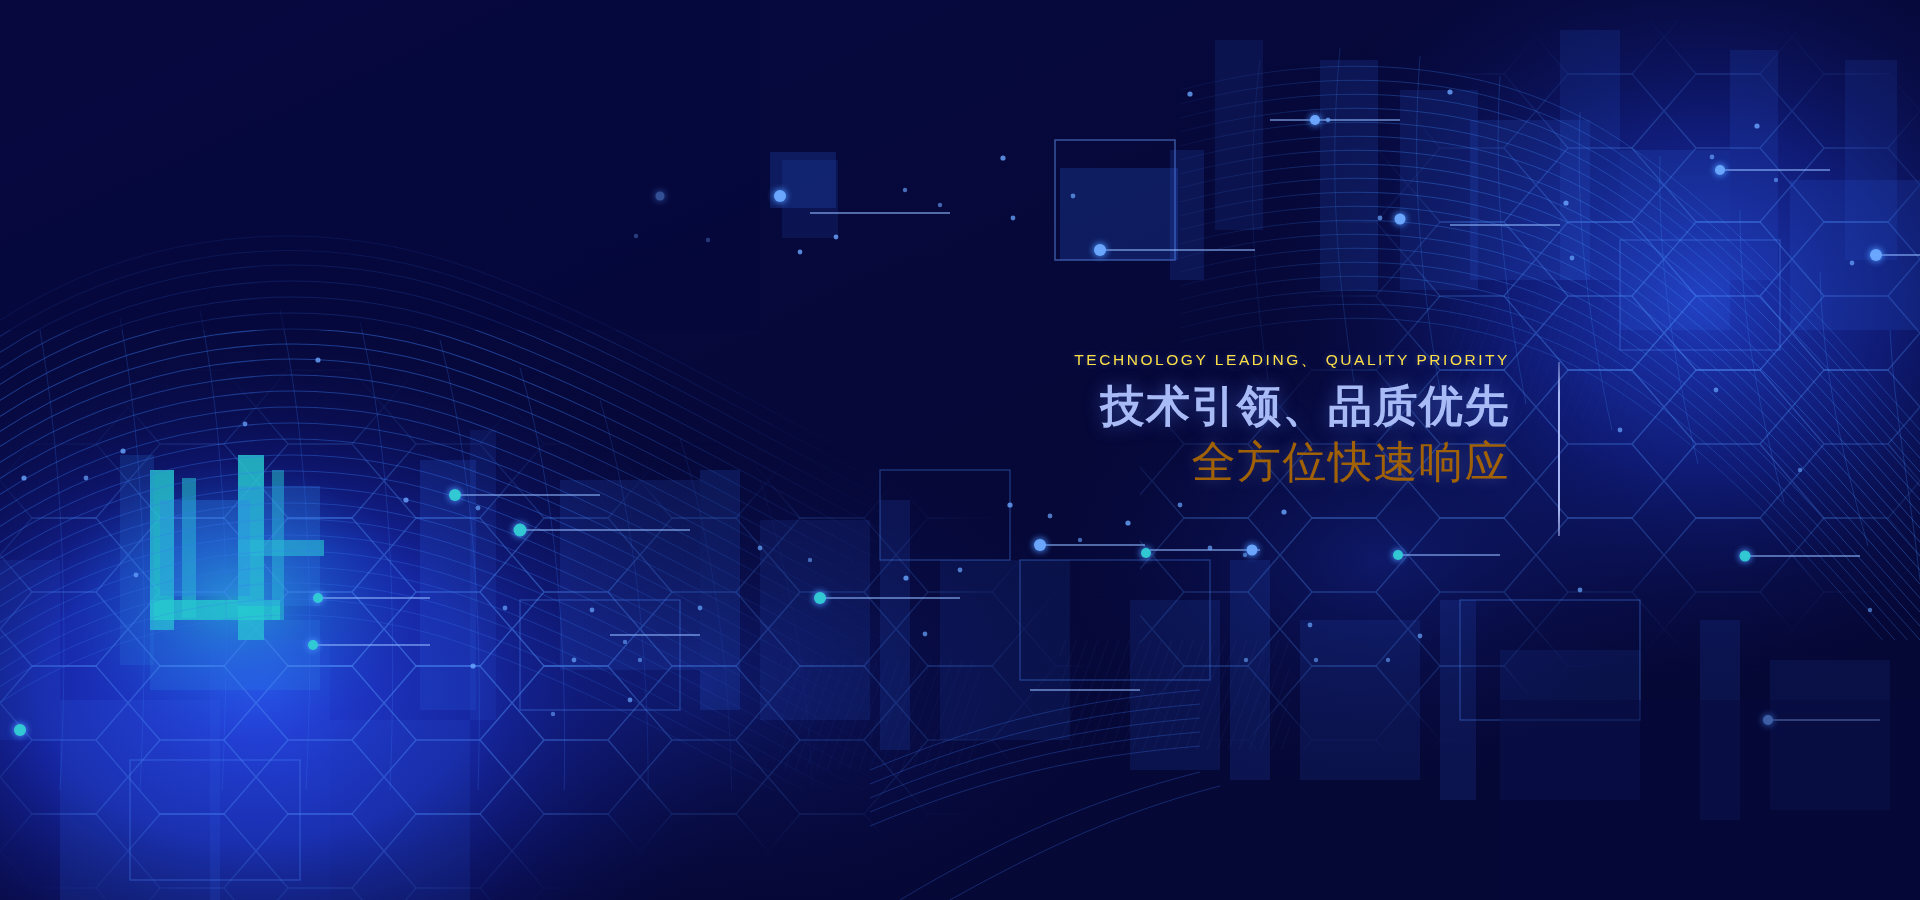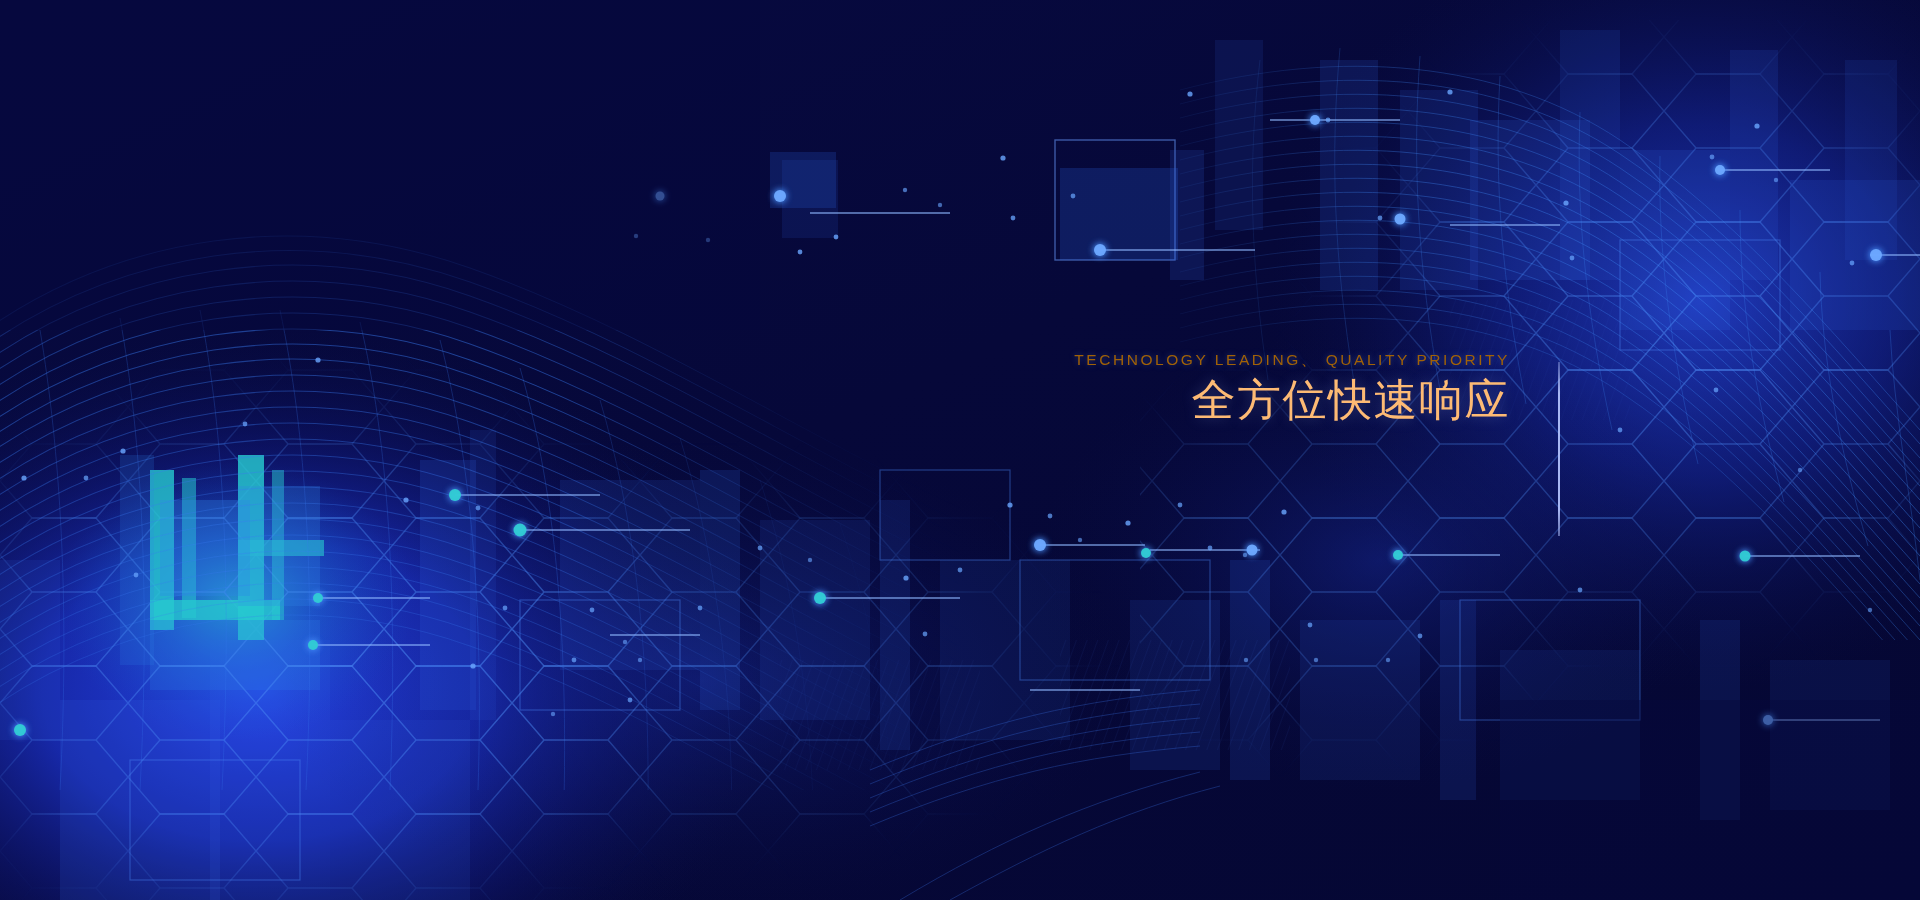--- a/index.html
+++ b/index.html
@@ -20,40 +20,40 @@
 
   
   #text-block {
     position:absolute;
     left:1020px; top:348px;
     width:490px;
     text-align:right;
     z-index:40;
   }
   .eng-line {
-    color:#a16207;
+    color:#fde047;
     font-size:15.5px;
     line-height:24px;
     letter-spacing:2.55px;
     white-space:nowrap;
     font-weight:400;
     text-shadow:0 0 6px rgba(120,160,255,.35);
   }
   #headline-primary {
     color:#a9bbf6;
     font-size:44px;
     line-height:56px;
     font-weight:700;
     letter-spacing:1.5px;
     margin-top:6px;
     white-space:nowrap;
     text-shadow:0 0 18px rgba(90,130,255,.45);
   }
   #headline-secondary {
-    color:#fdba74;
+    color:#a16207;
     font-size:44px;
     line-height:56px;
     font-weight:400;
     letter-spacing:1.5px;
     white-space:nowrap;
     text-shadow:0 0 14px rgba(150,180,255,.3);
   }
   #text-divider {
     position:absolute;
     left:1558px; top:362px;
@@ -460,18 +460,19 @@
       <circle cx="1580" cy="590" r="2.4" opacity=".7"></circle>
       <circle cx="1870" cy="610" r="2.2" opacity=".6"></circle>
     </g>
 
     <rect x="0" y="0" width="760" height="330" fill="#06083c" opacity="0.55"></rect>
     <rect x="1500" y="700" width="420" height="200" fill="#06083c" opacity="0.45"></rect>
   </svg>
 
   <div id="text-block">
     <div class="eng-line">TECHNOLOGY LEADING、 QUALITY PRIORITY</div>
+    <div id="headline-primary">技术引领、品质优先</div>
     <div id="headline-secondary">全方位快速响应</div>
   </div>
 
   <div id="text-divider"></div>
 
 </div>
 
 </body></html>

